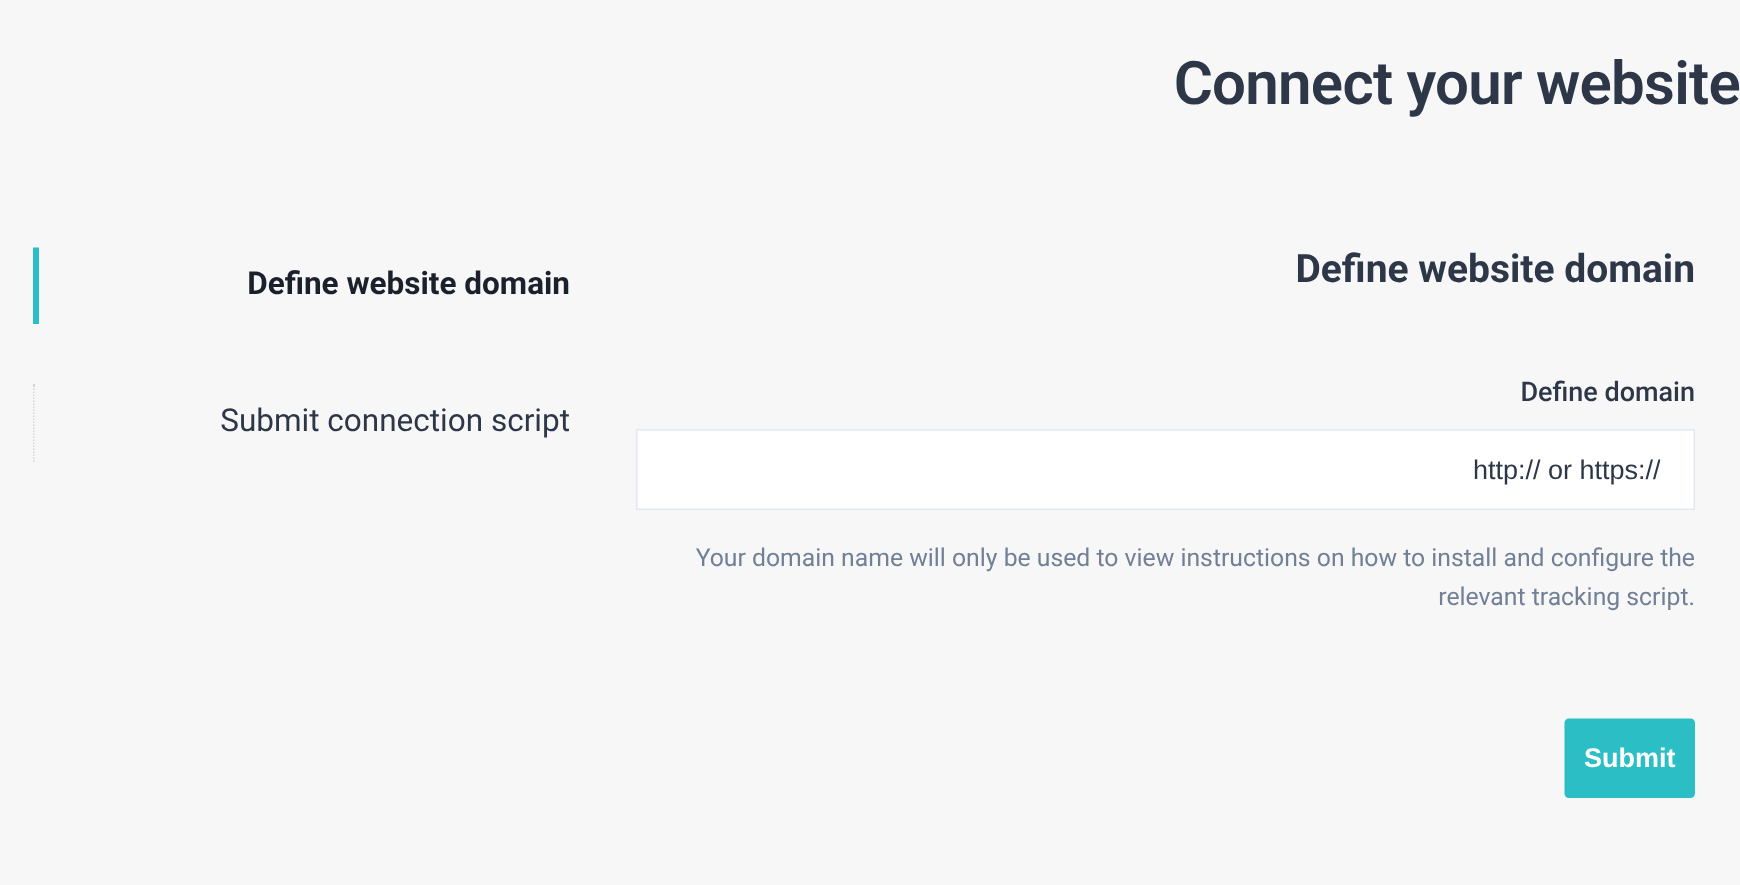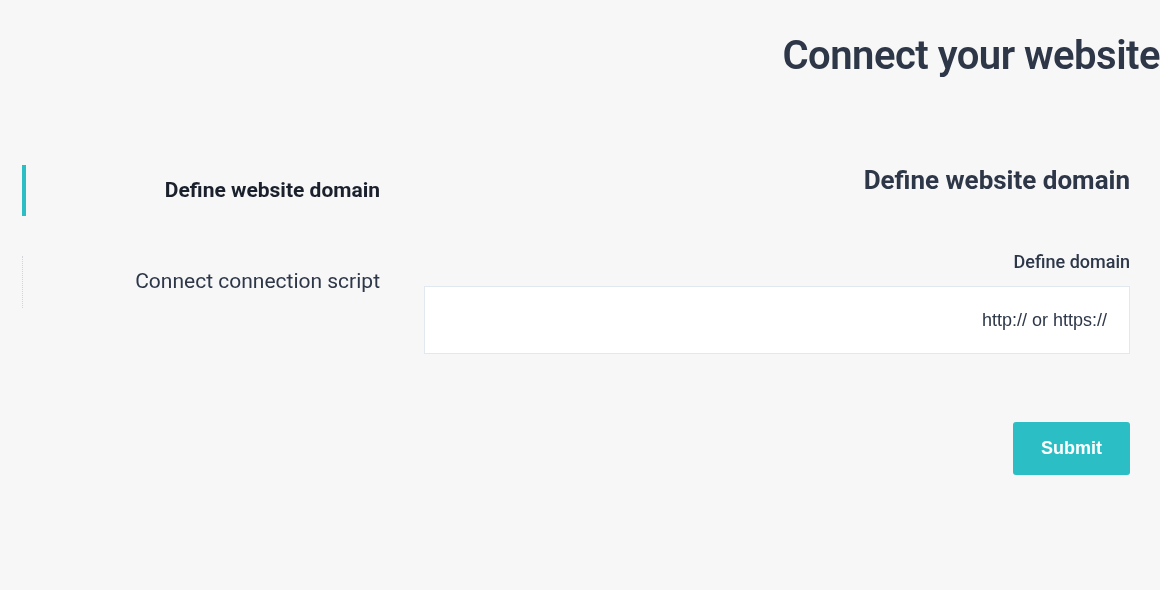--- a/index.html
+++ b/index.html
@@ -63,21 +63,21 @@
     }
     .field-label {
       font-size: 18px;
       font-weight: 500;
       color: #2d3748;
       margin-bottom: 14px;
       display: block;
     }
     .text-input {
       width: 706px;
-      height: 68px;
+      height: 54px;
       border: 1px solid #e2e8f0;
       background: #ffffff;
       font-size: 18px;
       padding: 0 22px;
       color: #2d3748;
       outline: none;
     }
     .text-input::placeholder {
       color: #2d3748;
       opacity: 1;
@@ -88,40 +88,41 @@
       margin-top: 20px;
       line-height: 1.55;
       max-width: 706px;
     }
     .submit-button {
       background-color: #2bbfc5;
       color: #ffffff;
       border: none;
       font-size: 18px;
       font-weight: 600;
-      padding: 16px 28px;
+      padding: 16px 13px;
       margin-top: 68px;
       cursor: pointer;
       border-radius: 3px;
     }
   </style>
 </head>
 <body>
 
 <h1 class="page-title">Connect your website</h1>
 
 <div class="content-wrapper">
   <nav class="sidebar">
     <div class="sidebar-item active">Define website domain</div>
-    <div class="sidebar-item">Connect connection script</div>
+    <div class="sidebar-item">Submit connection script</div>
   </nav>
 
   <main class="main-content">
     <h2 class="section-heading">Define website domain</h2>
 
     <label class="field-label">Define domain</label>
 
     <input type="text" class="text-input" placeholder="http:// or https://" style="">
 
+    <p class="helper-text">Your domain name will only be used to view instructions on how to install and configure the relevant tracking script.</p>
 
     <button class="submit-button">Submit</button>
   </main>
 </div>
 
 </body></html>

